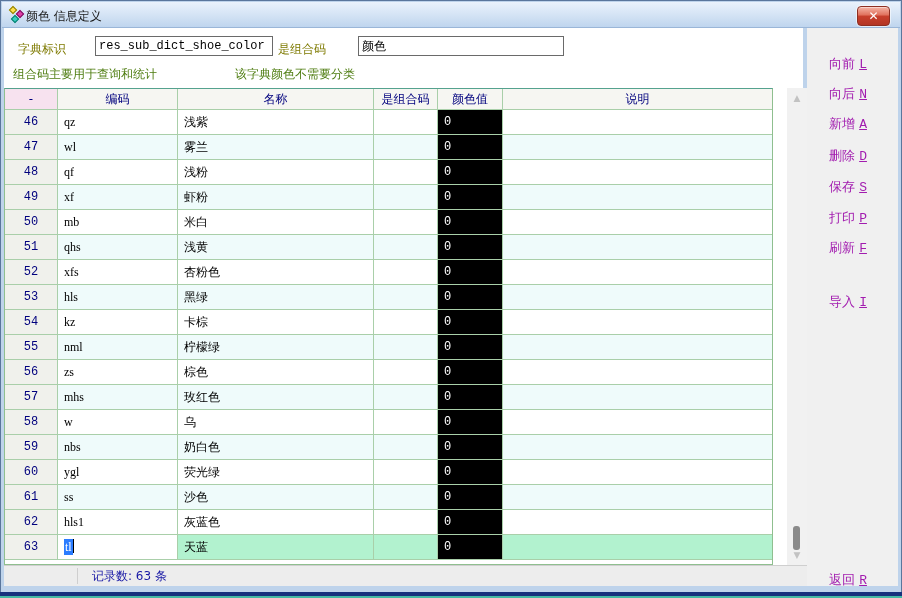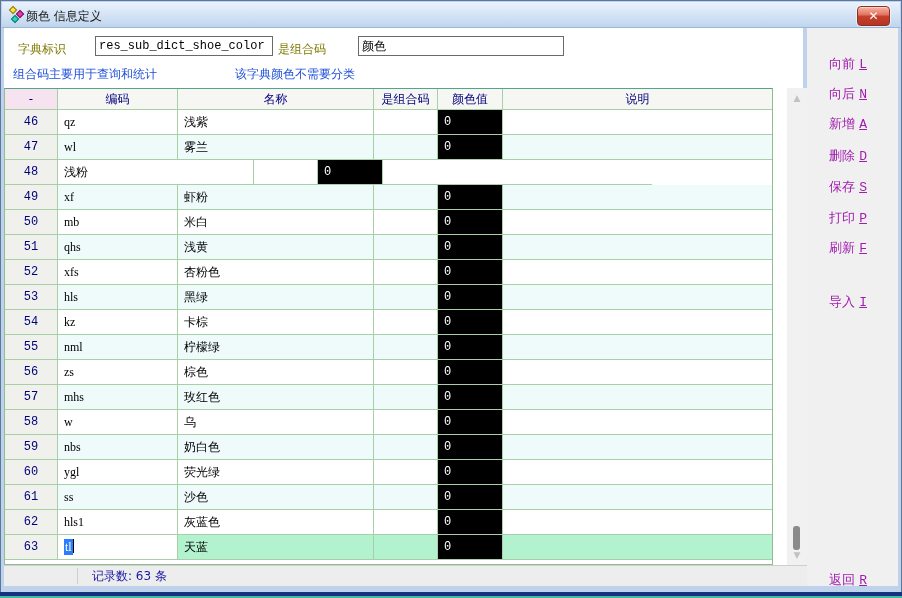--- a/index.html
+++ b/index.html
@@ -41,21 +41,21 @@
   .fld-label{position:absolute;top:13px;color:#7e7a00;white-space:nowrap;}
   .fld-label.l1{left:14px;}
   .fld-label.l2{left:274px;}
   .txt-input{
     position:absolute;top:8px;height:20px;border:1px solid #6a6a6a;background:#fff;
     font-family:"Liberation Mono","DejaVu Sans Mono",monospace;font-size:12px;
     padding:0 3px;color:#000;line-height:18px;white-space:nowrap;overflow:hidden;
   }
   .txt-input.i1{left:91px;width:178px;}
   .txt-input.i2{left:354px;width:206px;font-family:"DejaVu Sans","Liberation Sans",sans-serif;}
-  .hint{position:absolute;top:38px;color:#1d4ed8;white-space:nowrap;}
+  .hint{position:absolute;top:38px;color:#4d7c0f;white-space:nowrap;}
   .hint.h1{left:9px;}
   .hint.h2{left:231px;}
 
   
   .grid{
     position:absolute;left:0;top:60px;width:769px;height:477px;background:#fff;
     border:1px solid #8fbf8f;border-top-color:#55a28e;overflow:hidden;
   }
   .tr{display:flex;width:767px;}
   .th,.td{
@@ -154,20 +154,21 @@
           <div class="tr row-odd">
             <div class="td col0">47</div>
             <div class="td col1">wl</div>
             <div class="td col2">雾兰</div>
             <div class="td col3"></div>
             <div class="td col4" style="color: rgb(255, 255, 255);">0</div>
             <div class="td col5"></div>
           </div>
           <div class="tr row-even">
             <div class="td col0">48</div>
+            <div class="td col1">qf</div>
             <div class="td col2">浅粉</div>
             <div class="td col3"></div>
             <div class="td col4" style="color: rgb(255, 255, 255);">0</div>
             <div class="td col5"></div>
           </div>
           <div class="tr row-odd">
             <div class="td col0">49</div>
             <div class="td col1">xf</div>
             <div class="td col2">虾粉</div>
             <div class="td col3"></div>

